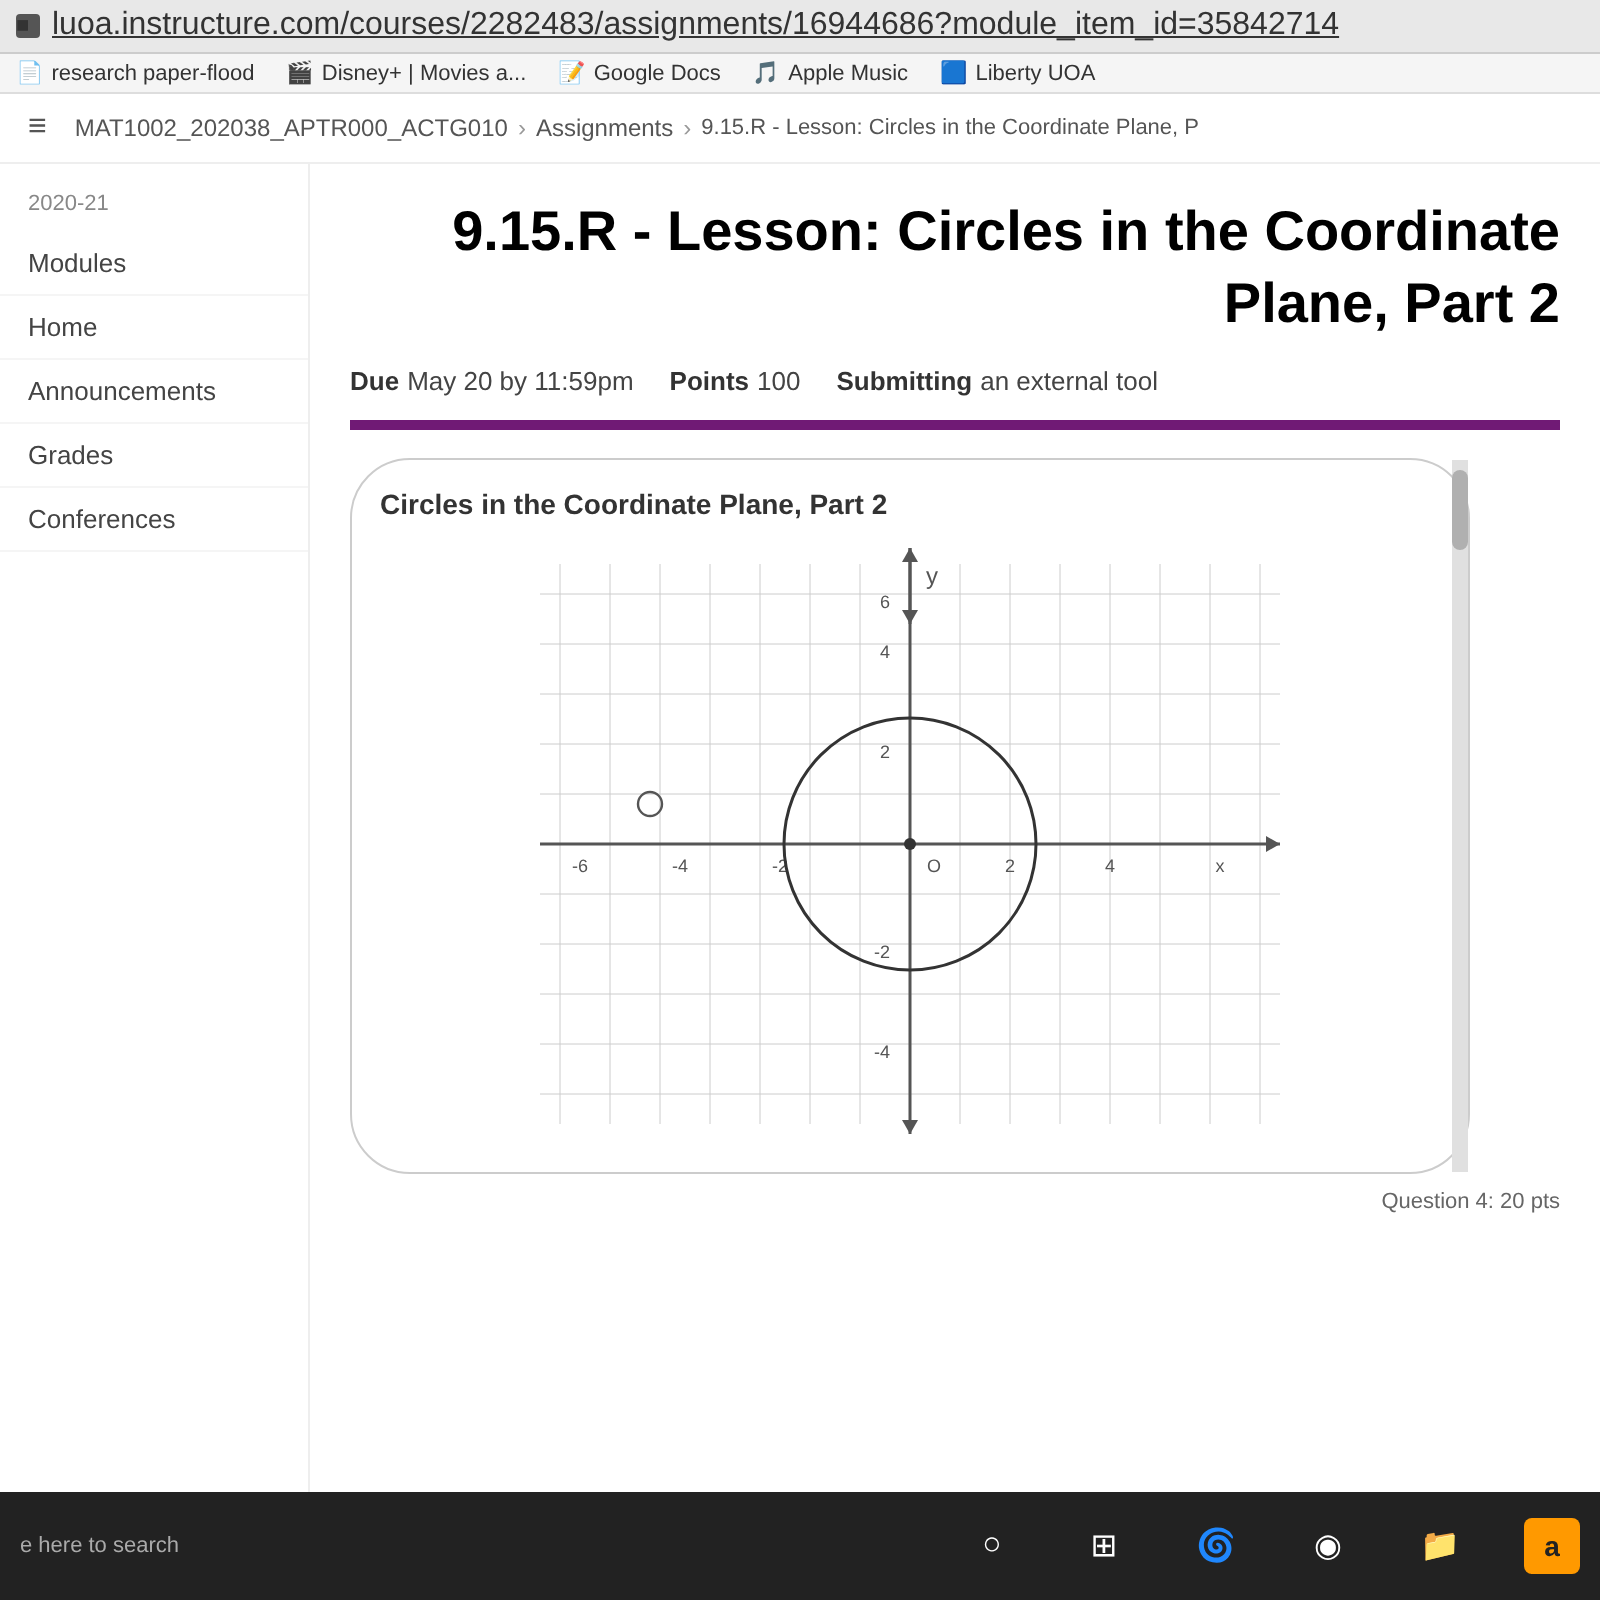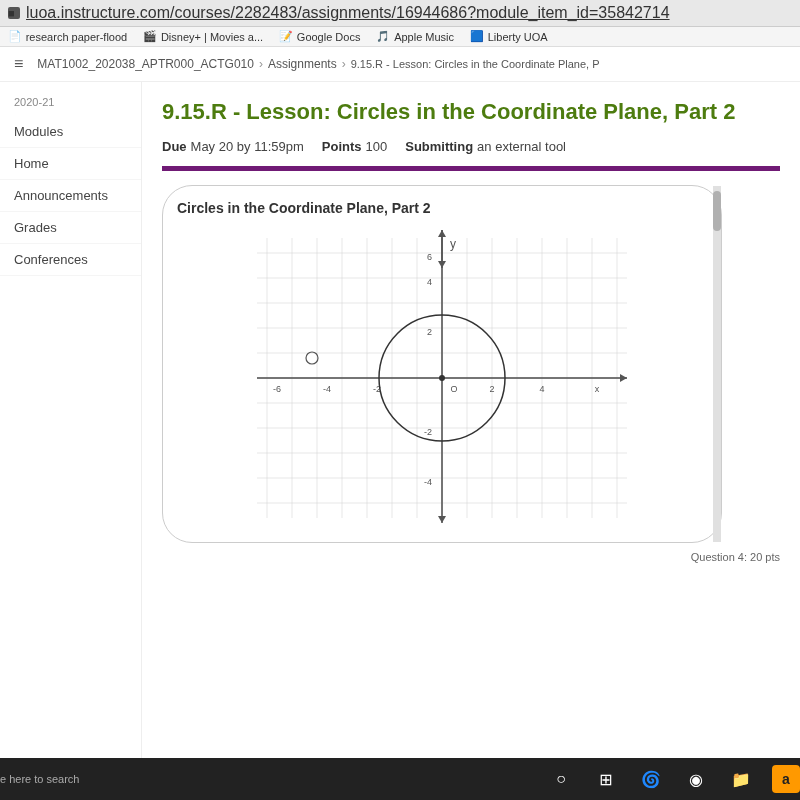--- a/index.html
+++ b/index.html
@@ -98,21 +98,21 @@
     }
 
     
     .content-layout {
       display: flex;
       flex: 1;
     }
 
     
     .sidebar {
-      width: 142px;
+      width: 155px;
       background: #fff;
       border-right: 1px solid #eee;
       padding-top: 10px;
       flex-shrink: 0;
     }
     .sidebar-year {
       font-size: 11px;
       color: #888;
       padding: 4px 14px 8px;
     }
@@ -126,25 +126,26 @@
 
     
     .main-area {
       flex: 1;
       padding: 16px 20px;
       overflow-y: auto;
       background: #fff;
     }
 
     .assignment-title {
-      font-size: 22px;
+      font-size: 28px;
       font-weight: bold;
-      color: #4d7c0f;
+      color: #000000;
       margin-bottom: 12px;
       line-height: 1.3;
+      text-align: right;
     }
 
     .assignment-meta {
       display: flex;
       align-items: center;
       gap: 18px;
       font-size: 13px;
       color: #444;
       padding-bottom: 12px;
       border-bottom: 5px solid #701a75;
@@ -189,26 +190,26 @@
       text-align: right;
       margin-top: 8px;
     }
 
     
     .taskbar {
       position: fixed;
       bottom: 0;
       left: 0;
       width: 800px;
-      height: 42px;
+      height: 54px;
       background: #222;
       display: flex;
       align-items: center;
-      padding: 0 0;
-      gap: 17px;
+      padding: 0 10px;
+      gap: 28px;
     }
     .taskbar-search {
       font-size: 11px;
       color: #aaa;
       flex: 1;
     }
     .taskbar-icon {
       width: 28px;
       height: 28px;
       display: flex;

